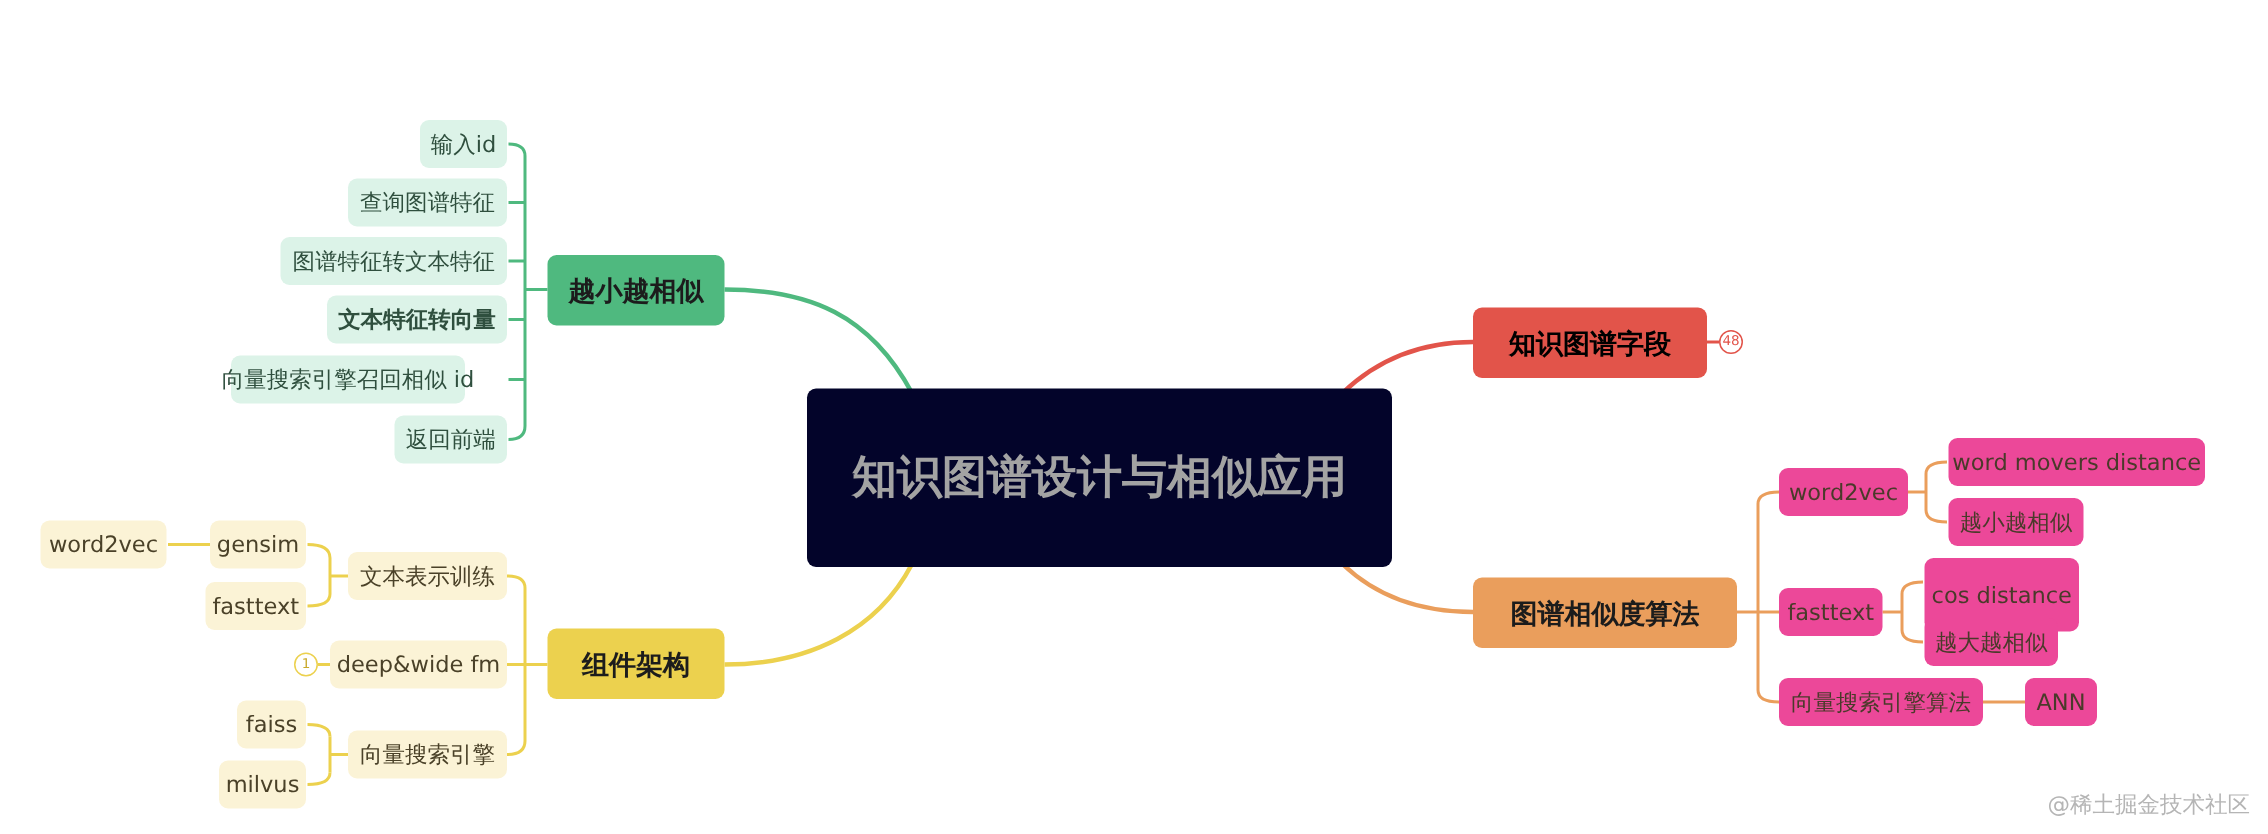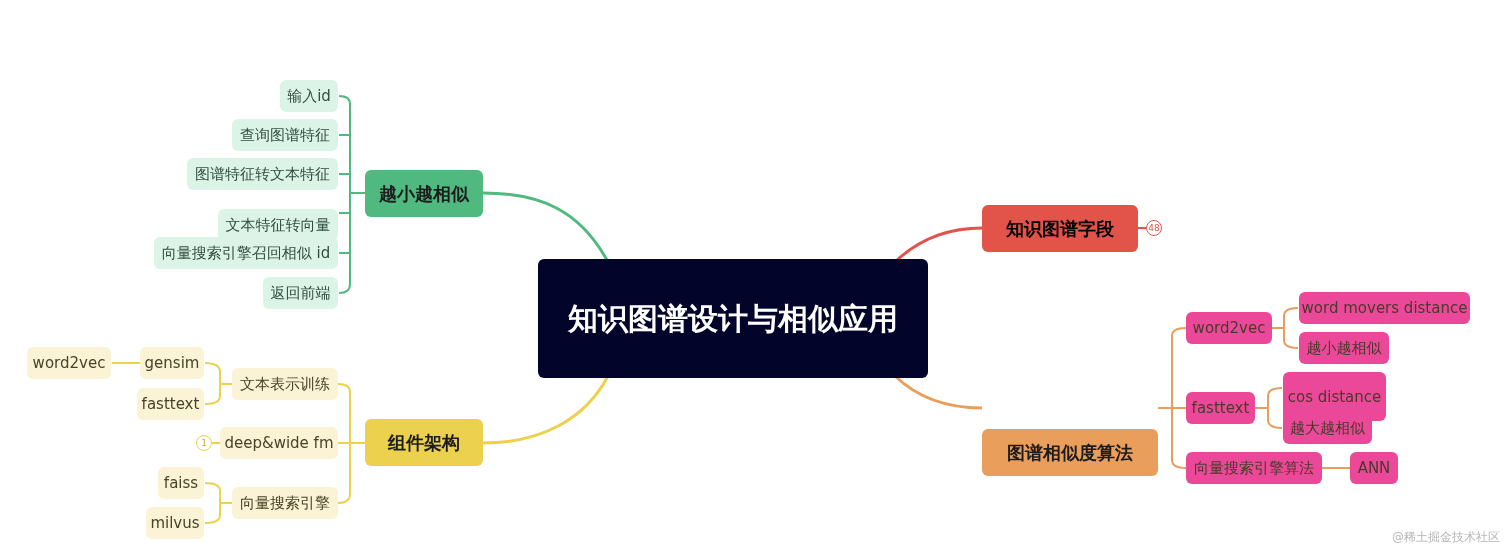--- a/index.html
+++ b/index.html
@@ -1,34 +1,34 @@
 <!DOCTYPE html>
 <html><head>
 <meta charset="utf-8">
 <style>
   html, body { margin: 0; padding: 0; background: #ffffff; }
   body { width: 1512px; height: 556px; position: relative; overflow: hidden;
          font-family: "DejaVu Sans", "Liberation Sans", sans-serif; }
   svg.lines { position: absolute; left: 0; top: 0; width: 1512px; height: 556px; }
   .node { position: absolute; box-sizing: border-box; display: flex; align-items: center;
           justify-content: center; white-space: nowrap; border-radius: 6px; }
-  .root { background: #03042a; color: #ffffff; font-size: 30px; font-weight: bold;
+  .root { background: #03042a; color: #a3a3a3; font-size: 30px; font-weight: bold;
           text-align: center; line-height: 46px; border-radius: 6px; padding: 0 4px; white-space: normal; }
   .main { font-size: 18px; font-weight: bold; color: #1c1c1c; border-radius: 6px; }
   .sub { font-size: 15px; color: #333333; border-radius: 6px; }
   .green-main { background: #4fb97f; }
   .green-sub { background: #dcf3e8; color: #2f4f3e; }
   .yellow-main { background: #ecd14e; }
   .yellow-sub { background: #fbf3d6; color: #4a4128; }
   .red-main { background: #e2544a; color: #000000; }
-  .orange-main { background: #ea9e5c; margin-top: 44px; }
+  .orange-main { background: #ea9e5c; }
   .orange-sub { background: #ec4899; color: #4a3a2a; }
   .badge { position: absolute; width: 16px; height: 16px; border-radius: 50%; box-sizing: border-box;
            background: #fff; font-size: 9px; display: flex; align-items: center; justify-content: center; }
-  .watermark { position: absolute; right: 12px; bottom: 10px; color: #b5b5b5; font-size: 12px; }
+  .watermark { position: absolute; right: 12px; bottom: 10px; color: #b5b5b5; font-size: 15px; }
 </style>
 </head>
 <body>
 
 <svg class="lines" viewBox="0 0 1512 556">
 
   <path d="M608,262 C580,210 540,193 483,193" stroke="#4fb97f" stroke-width="3" fill="none"></path>
   <path d="M608,376 C585,420 540,443 483,443" stroke="#ecd14e" stroke-width="3" fill="none"></path>
   <path d="M895,262 C920,238 950,228 982,228" stroke="#e2544a" stroke-width="3" fill="none"></path>
   <path d="M895,376 C920,400 950,408 982,408" stroke="#ea9e5c" stroke-width="3" fill="none"></path>
@@ -91,24 +91,24 @@
 </div>
 <div class="node sub green-sub" style="left:280px; top:80px; width:58px; height:32px;">
     <span>输入id</span>
   </div>
 <div class="node sub green-sub" style="left:232px; top:119px; width:106px; height:32px;">
     <span>查询图谱特征</span>
   </div>
 <div class="node sub green-sub" style="left:187px; top:158px; width:151px; height:32px;">
     <span>图谱特征转文本特征</span>
   </div>
-<div class="node sub green-sub" style="left:218px; top:209px; width:120px; height:32px;">
+<div class="node sub green-sub" style="left:218px; top:197px; width:120px; height:32px;font-weight:bold;">
     <span>文本特征转向量</span>
   </div>
-<div class="node sub green-sub" style="left:154px; top:237px; width:184px; height:32px;">
+<div class="node sub green-sub" style="left:154px; top:237px; width:156px; height:32px;">
     <span>向量搜索引擎召回相似 id</span>
   </div>
 <div class="node sub green-sub" style="left:263px; top:277px; width:75px; height:32px;">
     <span>返回前端</span>
   </div>
 
 <div class="node main yellow-main" style="left:365px; top:419px; width:118px; height:47px;">
   <span>组件架构</span>
 </div>
 <div class="node sub yellow-sub" style="left:232px; top:368px; width:106px; height:32px;">

